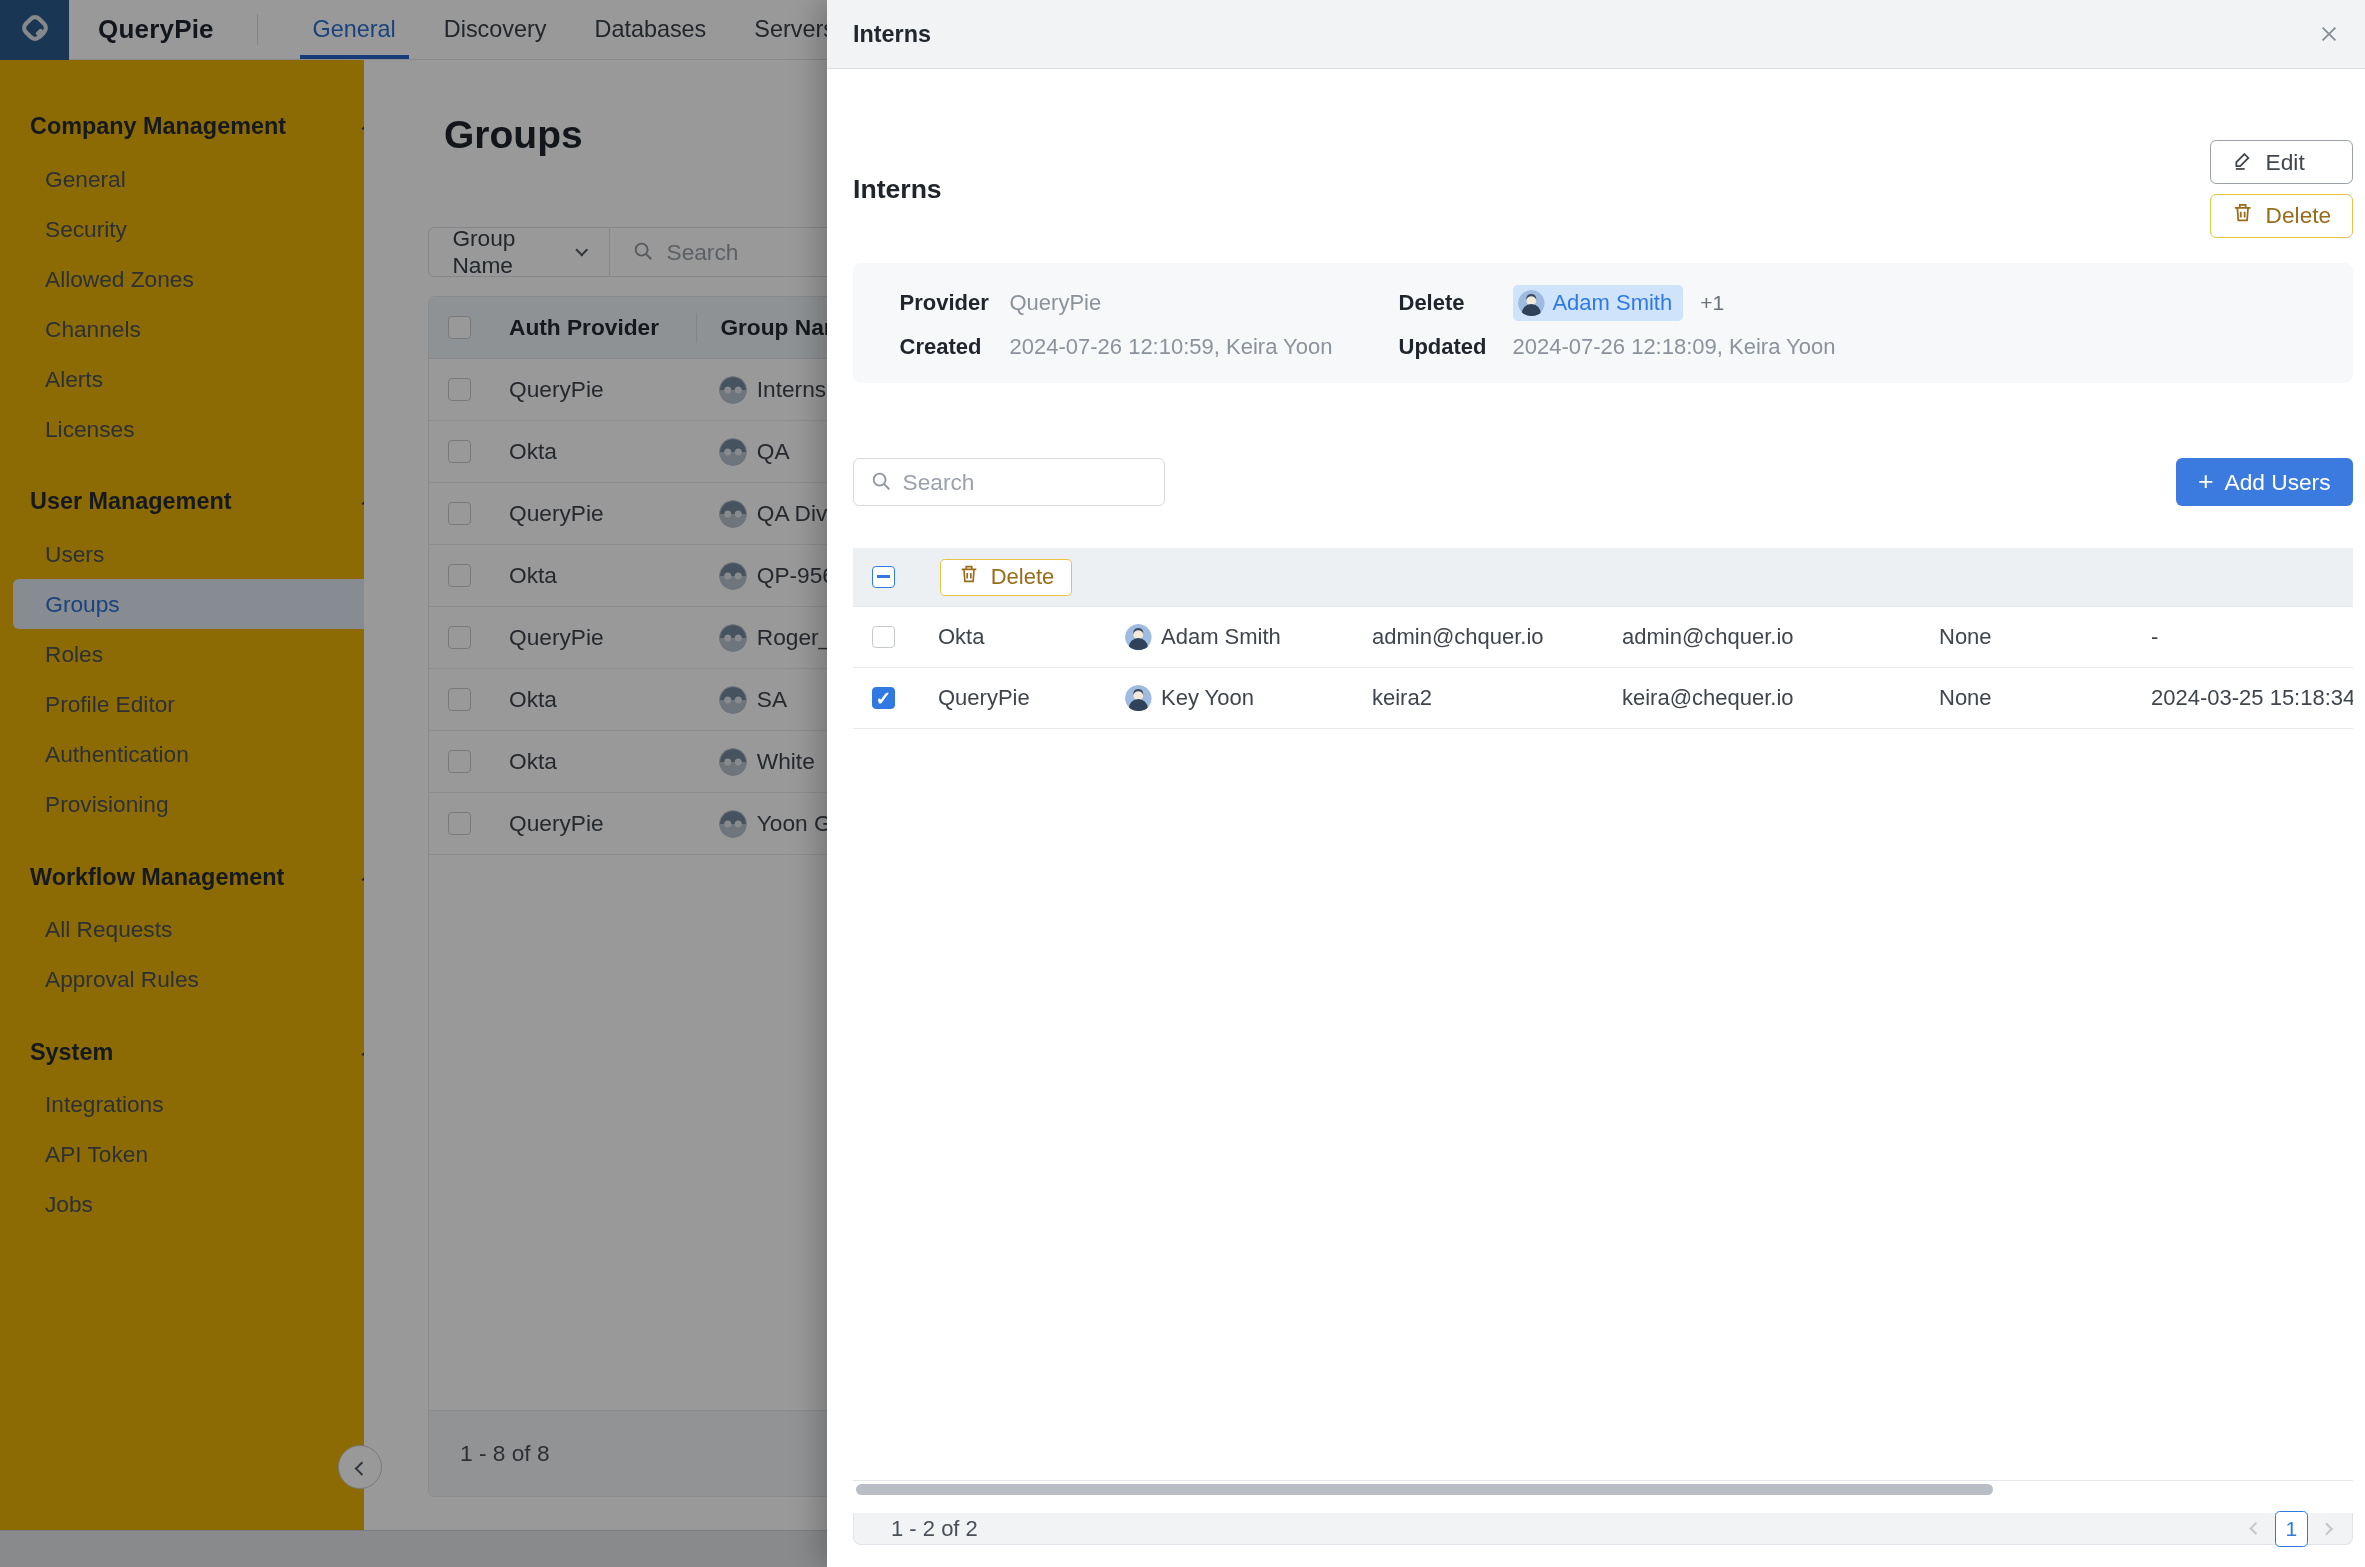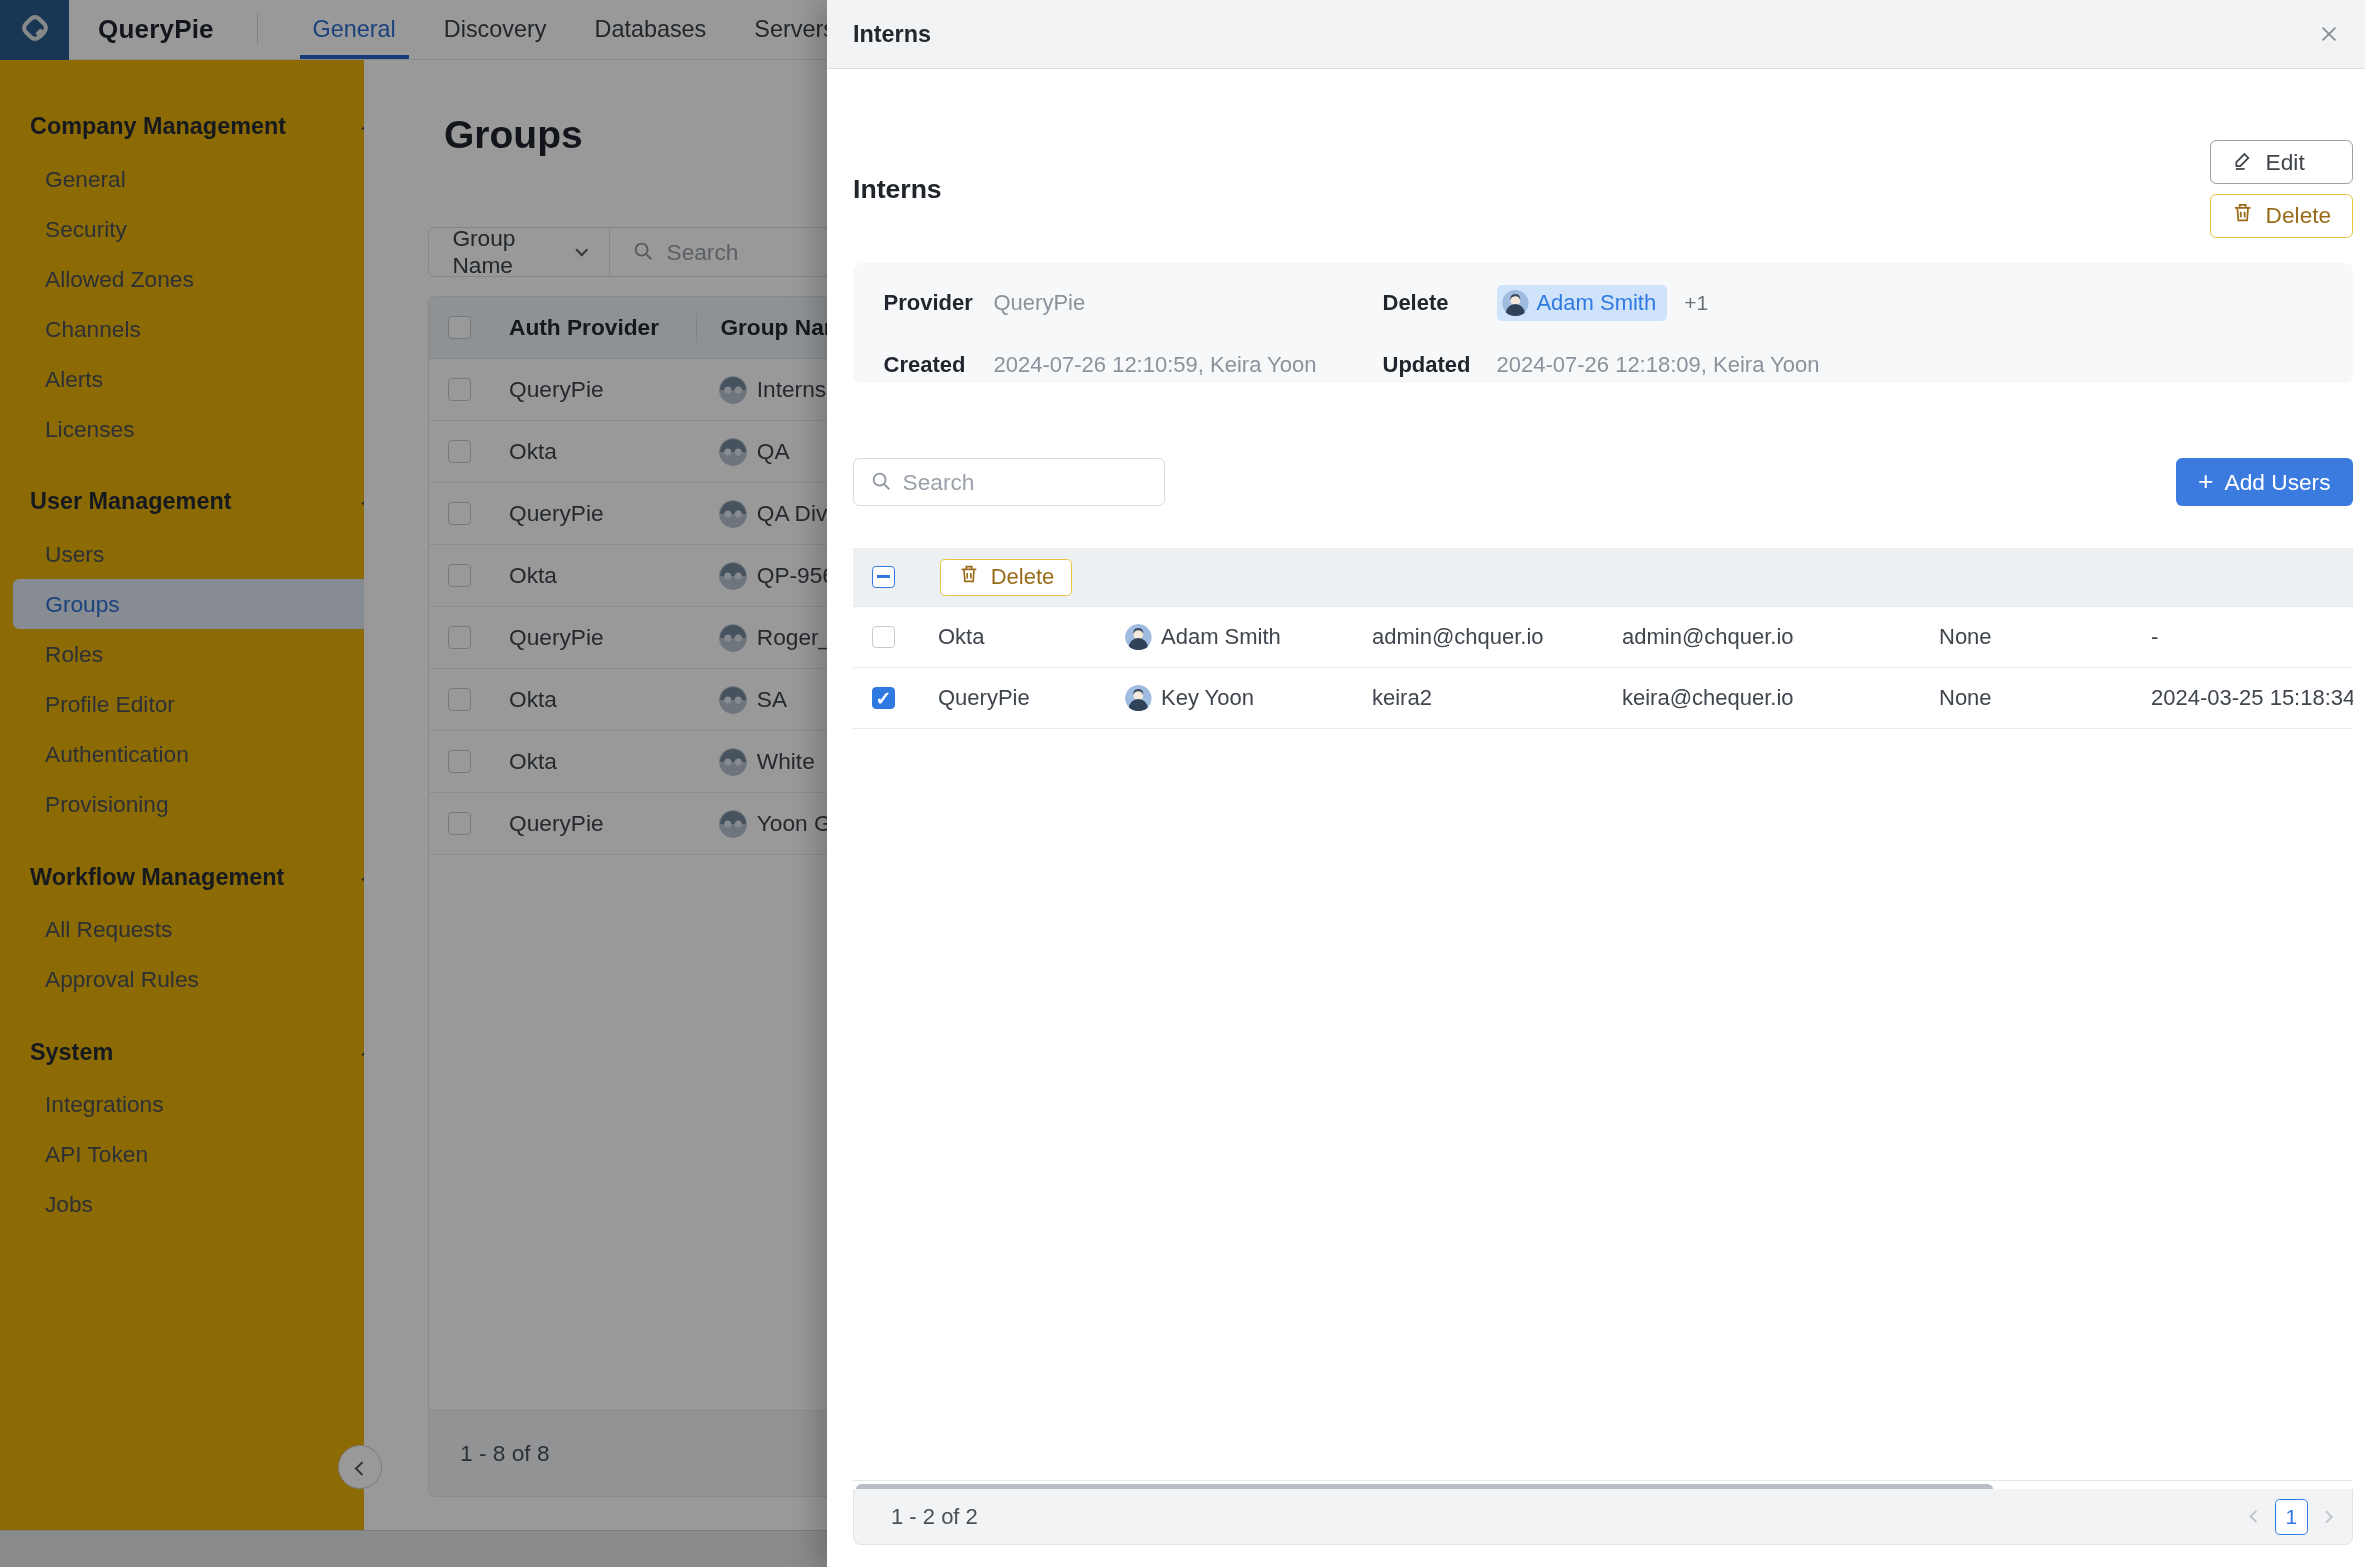--- a/index.html
+++ b/index.html
@@ -92,21 +92,21 @@
   .section-row { position:absolute; left:26px; right:12.5px; top:92px; height:56px; display:flex; align-items:center; justify-content:space-between; }
   .section-title { font-size:26.6px; font-weight:700; color:#20252c; }
   .btn { display:inline-flex; align-items:center; gap:11px; height:44px; padding:0 20.3px; background:#fff;
     border-radius:6.2px; font-size:22.7px; cursor:pointer; white-space:nowrap; }
   .btn-edit { border:0.8px solid #9aa0a6; color:#41464d; }
   .btn-warn { border:0.8px solid #e7c243; color:#9a6c1a; }
   .btn-row { display:flex; gap:9.4px;flex-direction:column; }
 
   .info-box { position:absolute; left:26px; right:12.5px; top:194px; height:120px; background:#f7f8fa; border-radius:7.8px;
     padding:22px 0 0 30.5px; }
-  .info-grid { display:grid; grid-template-columns:110px 389px 114px 1fr; row-gap:31px; align-items:center; font-size:22px; }
+  .info-grid { display:grid; grid-template-columns:110px 389px 114px 1fr; row-gap:13px; align-items:center; font-size:22px;margin-left:16px; }
   .info-label { font-weight:700; color:#21262e; }
   .info-value { color:#8b929b; }
   .member-cell { display:flex; align-items:center; gap:17px; }
   .member-chip { display:inline-flex; align-items:center; gap:7.8px; background:#cfe4fb; border-radius:4.7px;
     padding:4.7px 11px 4.7px 5.5px; color:#3079e3; font-size:22px; cursor:pointer; }
   .member-chip .avatar { width:26.6px; height:26.6px; }
   .more-count { color:#6b7178; font-size:21px; }
 
   .panel-controls { position:absolute; left:26px; right:12.5px; top:389px; height:48px; display:flex; align-items:center; justify-content:space-between; }
   .panel-search { width:312px; height:48px; border:0.8px solid #d6dade; border-radius:6.2px; background:#fff;
@@ -119,21 +119,21 @@
   .bulk-bar { height:59px; background:#edf0f3; border-bottom:0.8px solid #e3e6ea; display:flex; align-items:center; padding-left:19px; }
   .bulk-bar .btn-warn { height:37px; margin-left:45px; border-radius:4.7px; padding:0 17px; font-size:22px; }
   .urow { display:grid; grid-template-columns:66px 187px 247px 250px 317px 212px 1fr; align-items:center;
     height:61px; border-bottom:0.8px solid #e9ebee; padding-left:19px; font-size:22px; color:#3f454d; white-space:nowrap; }
   .ucell-name { display:flex; align-items:center; gap:9.4px; overflow:hidden; }
   .ucell { overflow:hidden; }
 
   .hscroll { position:absolute; left:29px; right:12.5px; bottom:72px; height:11px; }
   .hscroll .thumb { width:76%; height:11px; background:#b9bec4; border-radius:5.5px; }
 
-  .panel-footer { position:absolute; left:26px; right:12.5px; bottom:22px; height:56px; background:#f1f3f5;
+  .panel-footer { position:absolute; left:26px; right:12.5px; bottom:22px; height:32px; background:#f1f3f5;
     border:0.8px solid #e0e3e7; border-top:none; border-radius:0 0 7.8px 7.8px;
     display:flex; align-items:center; justify-content:space-between; padding:0 20.3px 0 37px; }
   .range-text { font-size:22px; color:#4a5057; }
   .pager { display:flex; align-items:center; gap:14px; }
   .page-chev { width:9.4px; height:9.4px; border-left:2px solid #c3c7cc; border-bottom:2px solid #c3c7cc; cursor:pointer; }
   .page-chev.prev { transform:rotate(45deg); }
   .page-chev.next { transform:rotate(-135deg); }
   .page-num { min-width:33px; height:36px; border:1.2px solid #3079e3; border-radius:4.7px; color:#3079e3;
     font-size:21px; display:flex; align-items:center; justify-content:center; background:#fff; cursor:pointer; }
 </style>

